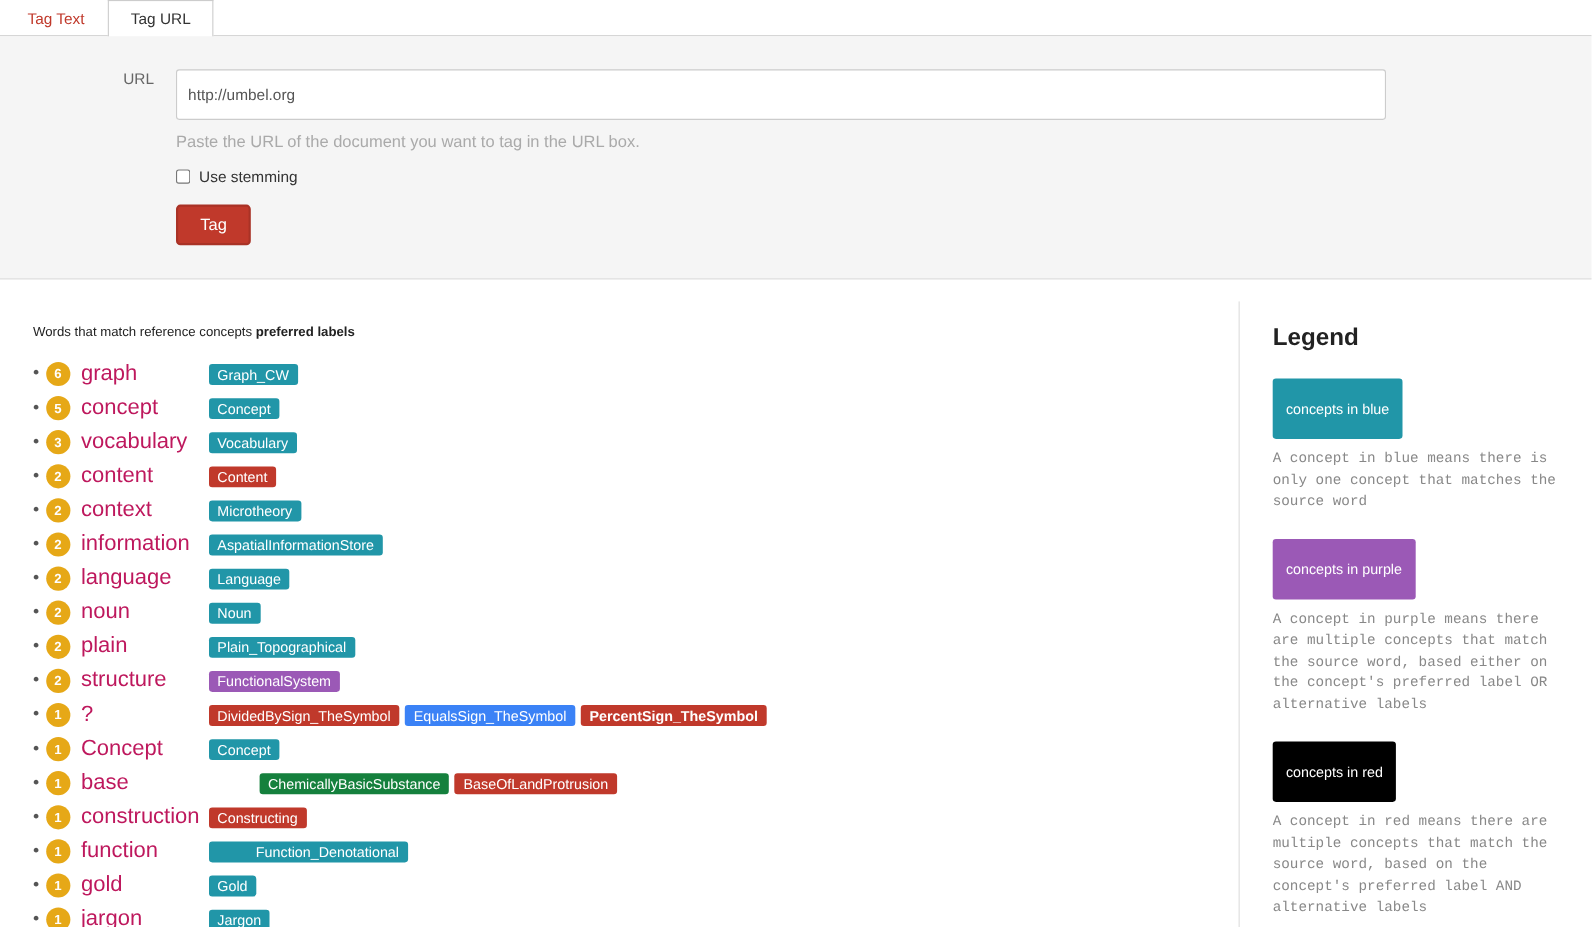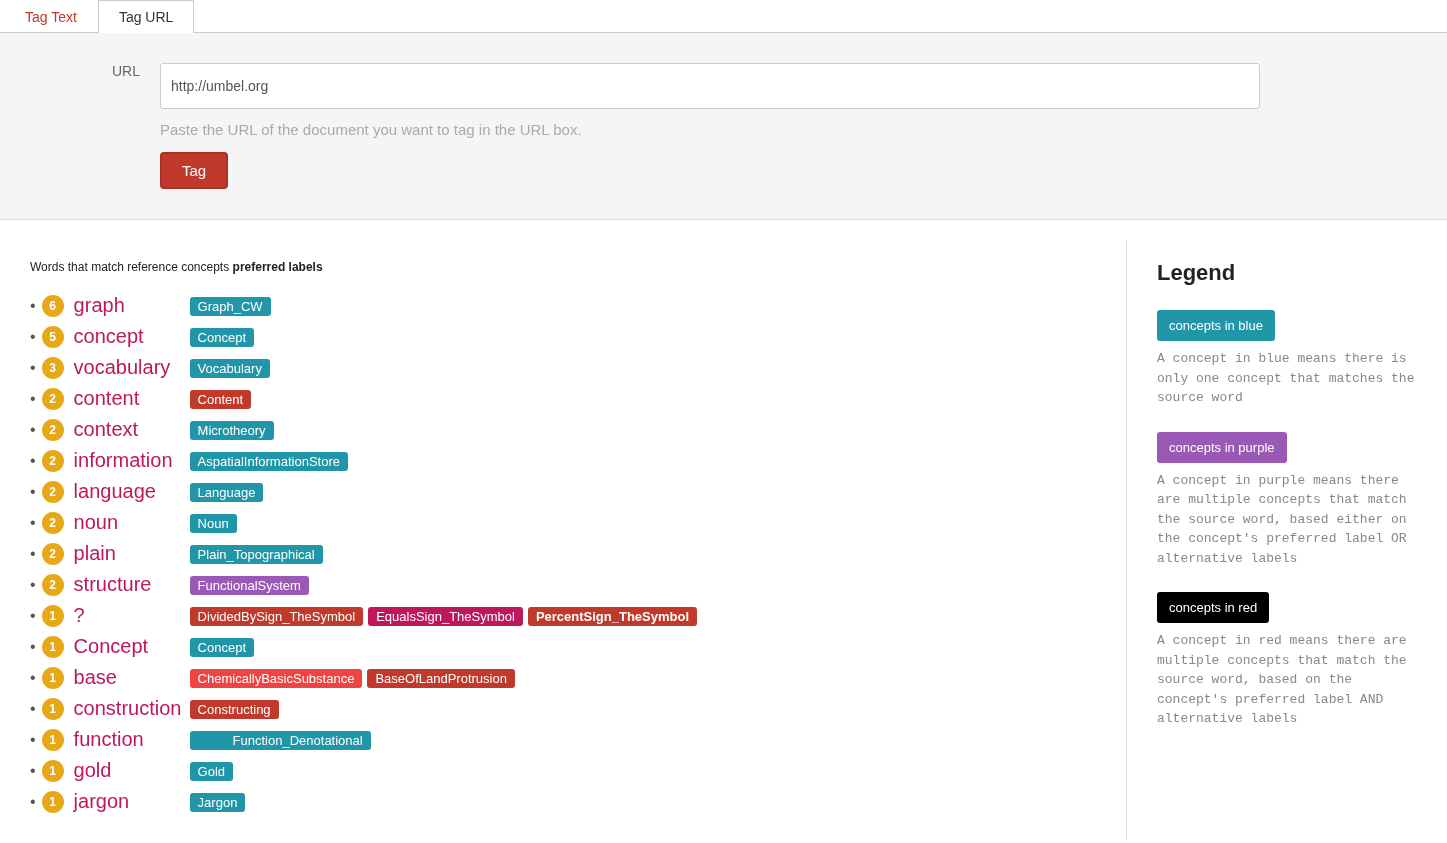--- a/index.html
+++ b/index.html
@@ -145,21 +145,21 @@
       font-size: 22px;
       font-weight: bold;
       color: #222;
       margin-bottom: 24px;
     }
     .legend-item {
       margin-bottom: 24px;
     }
     .legend-badge {
       display: inline-block;
-      padding: 8px 12px;
+      padding: 20px 12px;
       border-radius: 3px;
       font-size: 13px;
       color: #fff;
       margin-bottom: 8px;
     }
     .legend-desc {
       font-size: 13px;
       color: #888;
       line-height: 1.5;
       font-family: Liberation Mono, monospace;
@@ -172,20 +172,24 @@
   <div class="tab inactive">Tag Text</div>
   <div class="tab active">Tag URL</div>
 </div>
 
 <div class="top-panel">
   <div class="url-row">
     <span class="url-label">URL</span>
     <input class="url-input" type="text" value="http://umbel.org" style="">
   </div>
   <div class="hint-text">Paste the URL of the document you want to tag in the URL box.</div>
+  <div class="stemming-row">
+    <input type="checkbox" style="">
+    <label>Use stemming</label>
+  </div>
   <button class="tag-btn">Tag</button>
 </div>
 
 <div class="results-area">
 
   <div class="main-results">
     <div class="results-title">
       <span>Words that match reference concepts </span><strong>preferred labels</strong>
     </div>
     <ul class="word-list" id="word-list-container">
@@ -247,34 +251,34 @@
           <span class="bullet">•</span>
     <span class="count-badge">2</span>
     <span class="word-text">structure</span>
           <span class="concept-tag" style="background: rgb(155, 89, 182);">FunctionalSystem</span>
         </li>
         <li class="word-item">
           <span class="bullet">•</span>
     <span class="count-badge">1</span>
     <span class="word-text">?</span>
           <span class="concept-tag" style="background: rgb(192, 57, 43);">DividedBySign_TheSymbol</span>
-          <span class="concept-tag" style="background: #be185d;">EqualsSign_TheSymbol</span>
+          <span class="concept-tag" style="background: #3b82f6;">EqualsSign_TheSymbol</span>
           <span class="concept-tag" style="background: rgb(192, 57, 43); font-weight: bold;">PercentSign_TheSymbol</span>
         </li>
         <li class="word-item">
           <span class="bullet">•</span>
     <span class="count-badge">1</span>
     <span class="word-text">Concept</span>
           <span class="concept-tag" style="background: rgb(33, 150, 168);">Concept</span>
         </li>
         <li class="word-item">
           <span class="bullet">•</span>
     <span class="count-badge">1</span>
     <span class="word-text">base</span>
-          <span class="concept-tag" style="background: #ef4444;">ChemicallyBasicSubstance</span>
+          <span class="concept-tag" style="background: #15803d; margin-left: 46px;">ChemicallyBasicSubstance</span>
           <span class="concept-tag" style="background: rgb(192, 57, 43);">BaseOfLandProtrusion</span>
         </li>
         <li class="word-item">
           <span class="bullet">•</span>
     <span class="count-badge">1</span>
     <span class="word-text">construction</span>
           <span class="concept-tag" style="background: rgb(192, 57, 43);">Constructing</span>
         </li>
         <li class="word-item">
           <span class="bullet">•</span>

